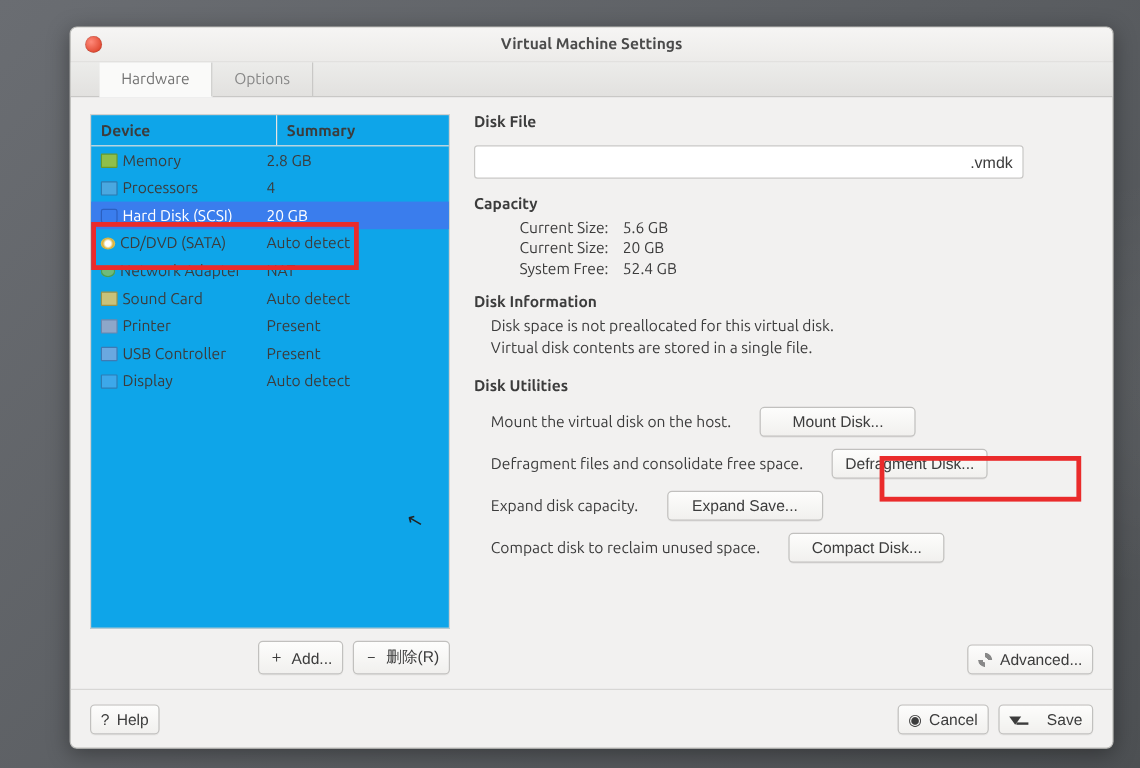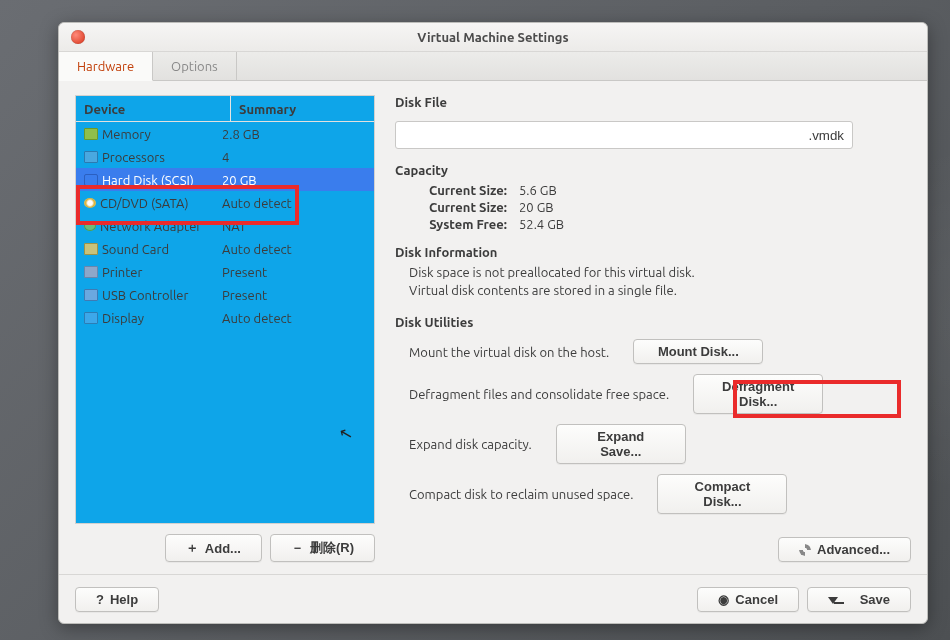--- a/index.html
+++ b/index.html
@@ -12,46 +12,46 @@
       box-shadow:0 4px 18px rgba(0,0,0,0.35); display:flex; flex-direction:column; }
   .titlebar { height:28px; border-bottom:1px solid #d8d7d5; display:flex; align-items:center;
       border-radius:6px 6px 0 0; background:linear-gradient(#f6f5f4,#ecebe9); position:relative; }
   .title { position:absolute; left:0; right:0; text-align:center; font-weight:bold; color:#4b4b4b; }
   .traffic { position:absolute; left:12px; top:7px; width:14px; height:14px; border-radius:50%;
       background:radial-gradient(circle at 35% 35%, #ff8a7a, #e24b34 70%);
       box-shadow:inset 0 0 1px rgba(0,0,0,0.4); }
   .tabs { display:flex; height:28px; border-bottom:1px solid #c9c8c6;
       background:linear-gradient(#ececea,#e2e1df); }
   .tab { padding:0 18px; line-height:28px; border-right:1px solid #c9c8c6; color:#888; cursor:pointer; }
-  .tab.active { background:#fafaf9; color:#c2410c; border-bottom:1px solid #fafaf9; margin-bottom:-1px; }
+  .tab.active { background:#fafaf9; color:#737373; border-bottom:1px solid #fafaf9; margin-bottom:-1px;margin-left:24px; }
   .body { flex:1; display:flex; padding:14px 16px 12px 16px; gap:20px; }
   .left { width:300px; display:flex; flex-direction:column; }
   .device-list { flex:1; border:1px solid #d2d1cf; background:#0ea5e9; display:flex; flex-direction:column; position:relative; }
   .headers { display:flex; border-bottom:1px solid #e2e1df; }
   .headers div { font-weight:bold; padding:6px 8px 5px 8px; color:#3c3c3c; }
   .hdr-device { width:138px; border-right:1px solid #e6e5e3; }
   .hdr-summary { flex:1; }
   .row { display:flex; align-items:center; height:23px; }
   .row .cell-dev { width:130px; padding-left:8px; display:flex; align-items:center; gap:4px; }
   .row .cell-sum { flex:1; padding-left:8px; }
   .row.selected { background:#3a7ded; color:#fff; }
   .row:not(.selected) { color:#3c3c3c; }
   .ico { width:12px; height:10px; display:inline-block; flex-shrink:0; }
   .cursor-arrow { position:absolute; left:263px; bottom:80px; font-size:16px; color:#222; transform:rotate(-15deg); }
   .left-bottom { display:flex; justify-content:flex-end; gap:8px; margin-top:10px; }
   .btn { border:1px solid #c1c0be; background:linear-gradient(#fdfdfc,#f1f0ee); border-radius:4px;
-      padding:4px 20px; font-size:13px; cursor:pointer; display:inline-flex; align-items:center; gap:6px;
-      color:#3c3c3c; box-shadow:0 1px 0 rgba(0,0,0,0.04);font-weight:bold; }
+      padding:4px 8px; font-size:13px; cursor:pointer; display:inline-flex; align-items:center; gap:6px;
+      color:#3c3c3c; box-shadow:0 1px 0 rgba(0,0,0,0.04); }
   .right { flex:1; display:flex; flex-direction:column; font-size:13px; color:#3c3c3c; }
   .section-title { font-weight:bold; margin-bottom:6px; }
   .diskfile-row { margin-bottom:14px; }
   .diskfile-input { width:440px; border:1px solid #c9c8c6; border-radius:3px; padding:4px 8px;
       margin-top:6px; text-align:right; color:#3c3c3c; background:#fff; height:18px; }
   .capacity-grid { display:grid; grid-template-columns:110px 1fr; row-gap:3px; width:220px; margin-left:14px; margin-bottom:14px; }
-  .capacity-grid .k { text-align:right; padding-right:12px;font-weight:bold; }
+  .capacity-grid .k { text-align:right; padding-right:12px; }
   .info-lines { margin-left:14px; margin-bottom:14px; }
   .info-lines div { margin-bottom:4px; }
   .util-grid { margin-top:4px; }
   .util-row { display:flex; align-items:center; justify-content:flex-start; margin-bottom:10px; padding-left:14px;gap:24px; }
   .util-row .desc { max-width:270px; }
   .util-row .btn { width:130px; justify-content:center; }
   .footer { height:48px; border-top:1px solid #d8d7d5; display:flex; align-items:center; padding:0 16px; }
   .footer .right-buttons { margin-left:auto; display:flex; gap:8px; }
   .hl-red { position:absolute; border:4px solid #ea2b2b; z-index:50; pointer-events:none; }
   .hl-row { left:76px; top:185px; width:215px; height:32px; }

